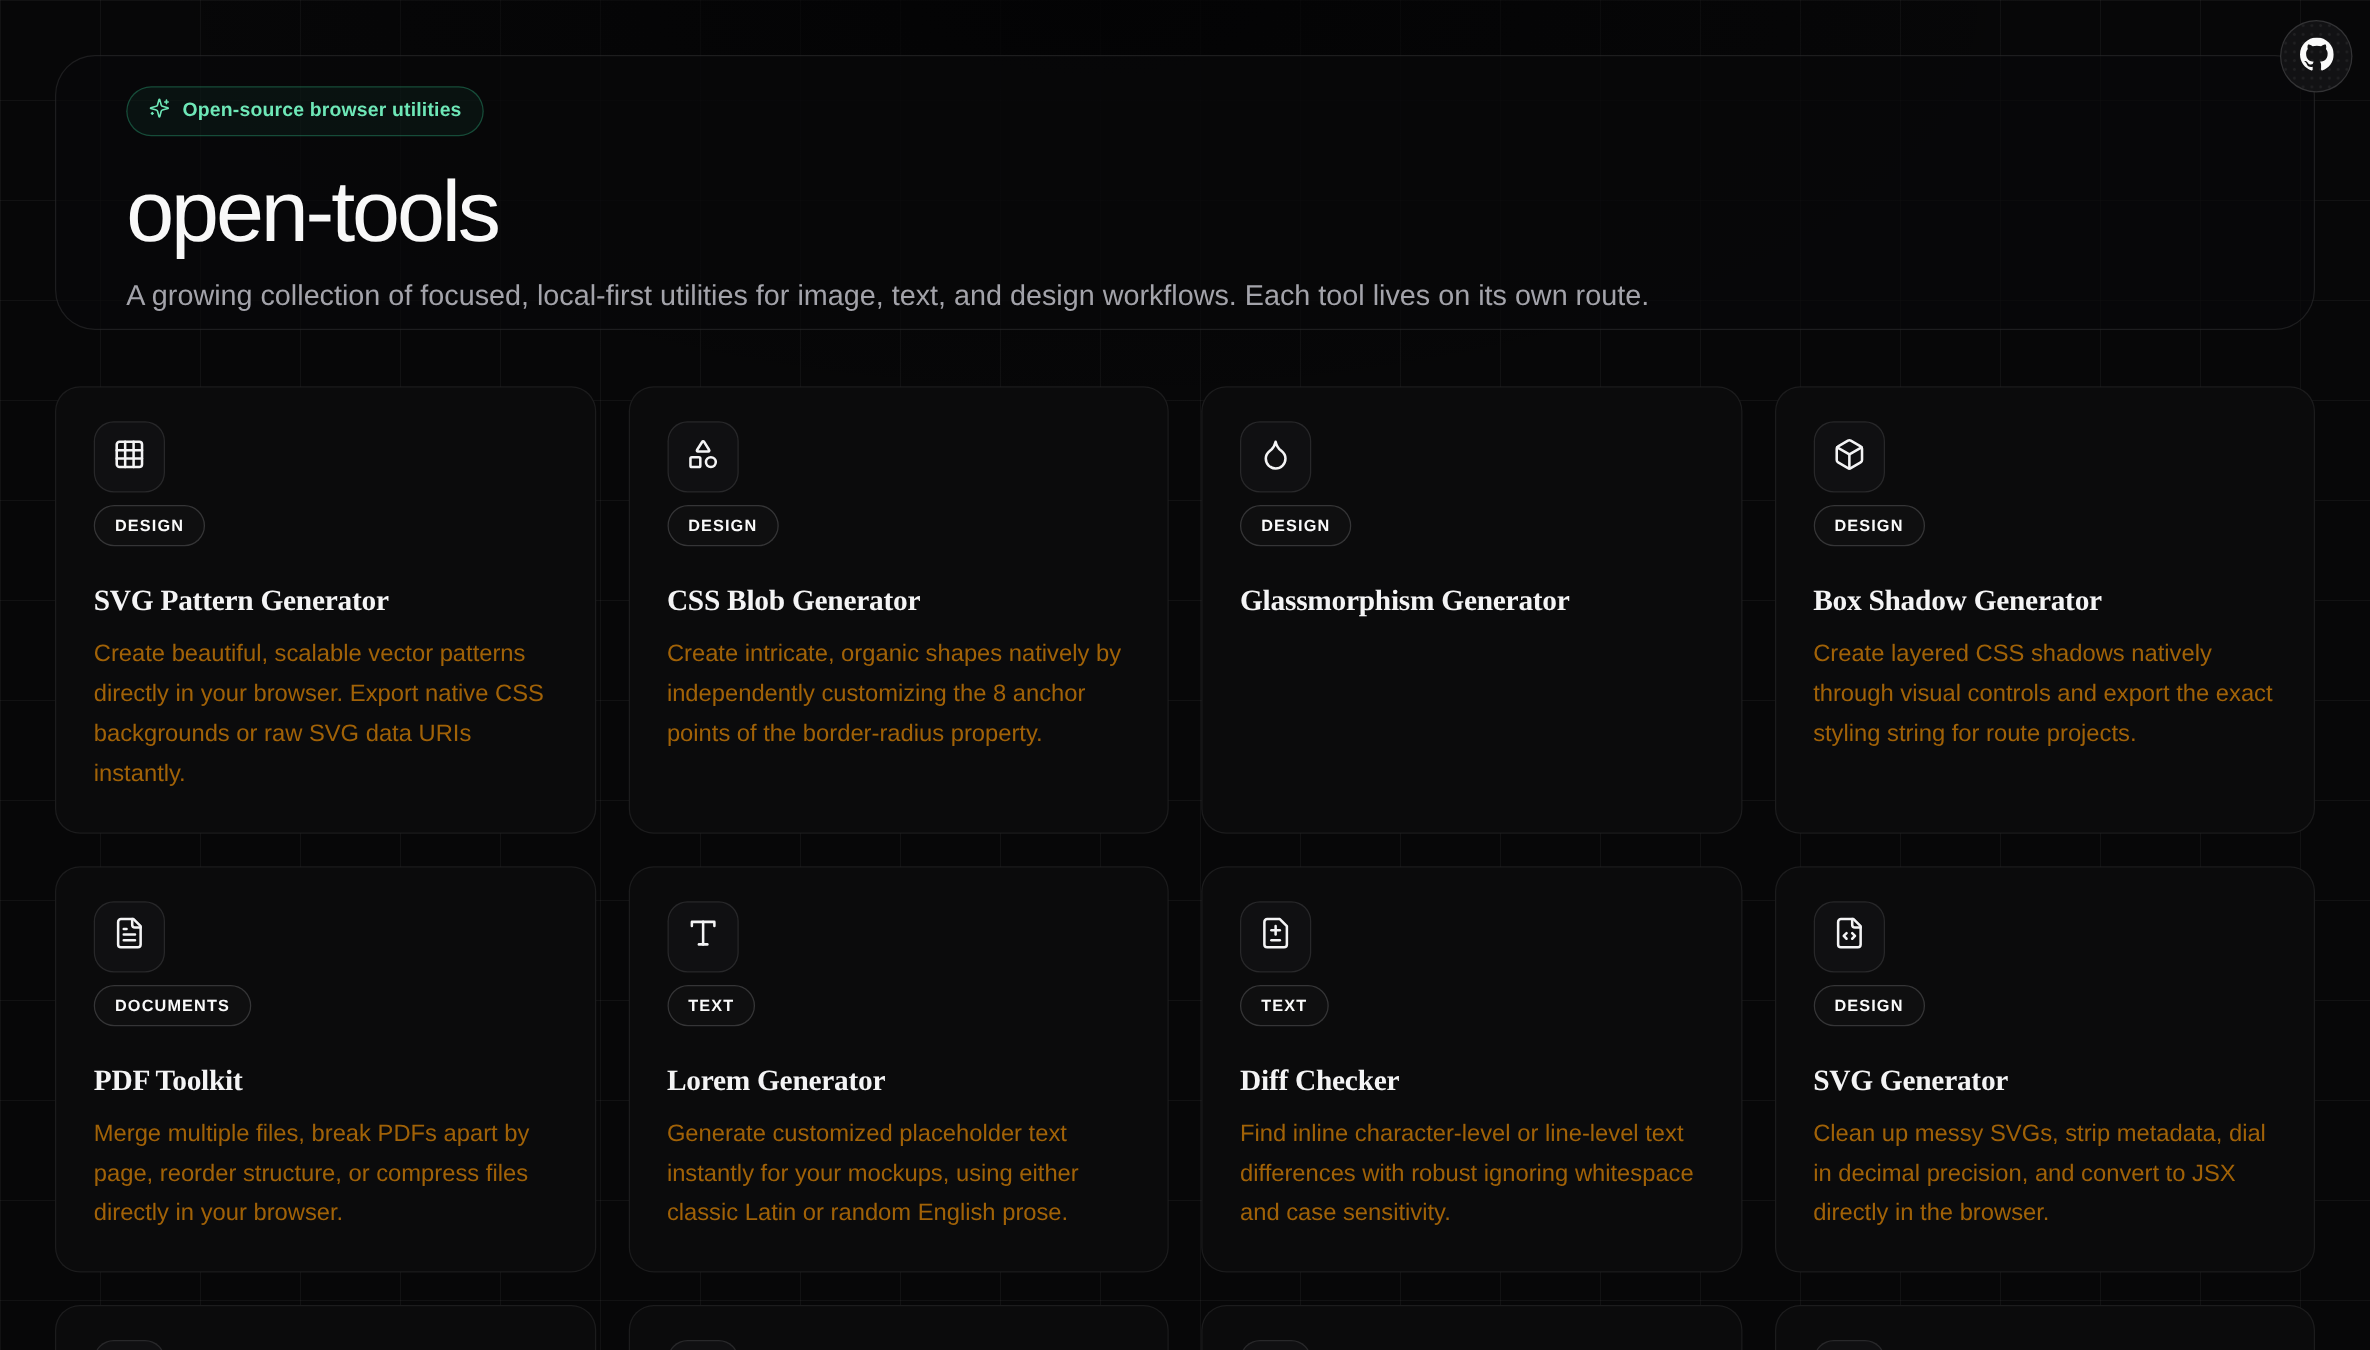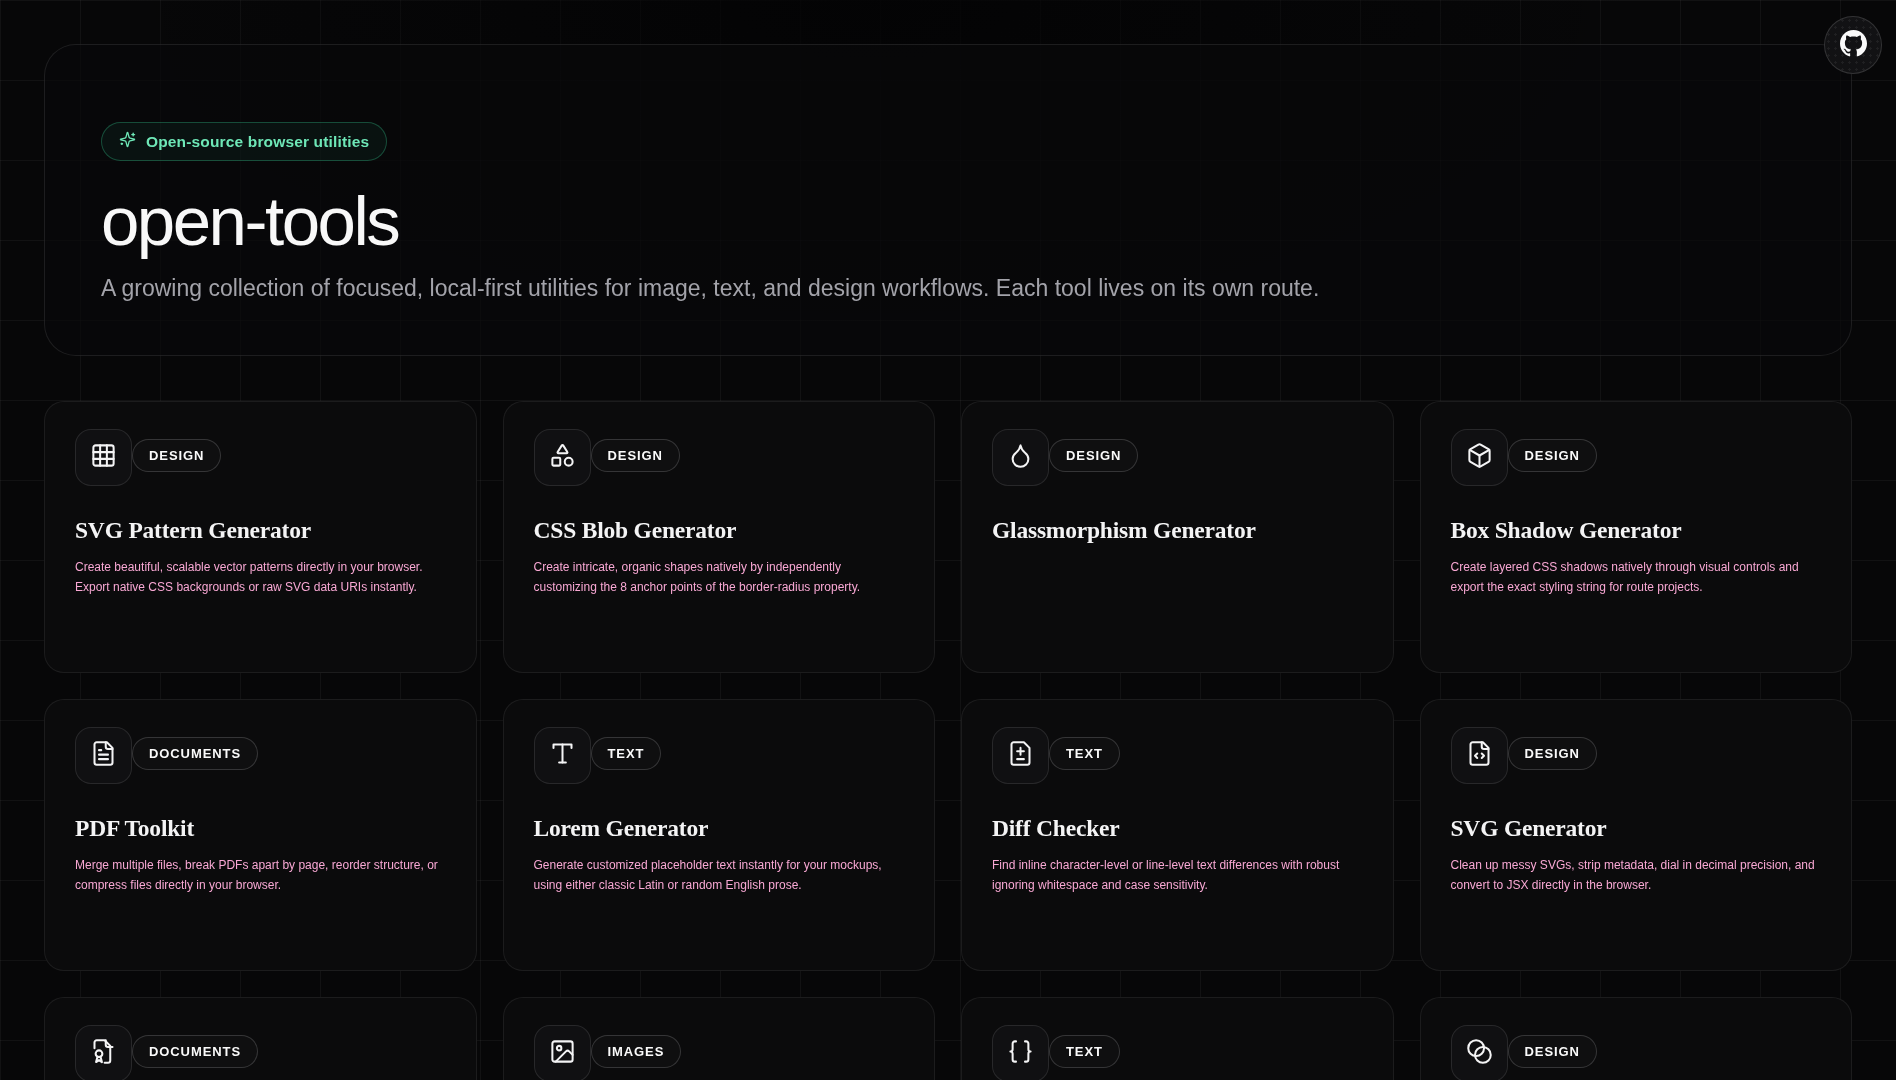--- a/index.html
+++ b/index.html
@@ -25,25 +25,25 @@
     background-size: 7px 7px;
     border: 1px solid rgba(255,255,255,0.14);
     display: flex; align-items: center; justify-content: center;
     cursor: pointer; z-index: 5;
   }
   .gh-btn svg { width: 27px; height: 27px; color: #fafafa; }
 
   
   .hero {
     margin: 44px 44px 0;
-    height: 312px;
+    height: 220px;
     border-radius: 32px;
     border: 1px solid rgba(255,255,255,0.09);
     background: rgba(9,9,10,0.72);
-    padding: 77px 56px;
+    padding: 24px 56px;
   }
   .hero-badge {
     display: inline-flex; align-items: center; gap: 10px;
     padding: 8px 17px;
     border-radius: 999px;
     border: 1px solid rgba(52,211,153,0.30);
     background: rgba(52,211,153,0.06);
     color: #6ee7b7;
     font-size: 15.5px; font-weight: 700; letter-spacing: 0.01em;
   }
@@ -66,21 +66,21 @@
     gap: 26px;
   }
   .card {
     border-radius: 20px;
     border: 1px solid rgba(255,255,255,0.07);
     background: #0b0b0c;
     padding: 27px 30px 30px;
     min-height: 272px;
     cursor: pointer;
   }
-  .card-top { display: flex; align-items: flex-start; justify-content: flex-start; }
+  .card-top { display: flex; align-items: flex-start; justify-content: flex-start; flex-direction: column; }
   .icon-tile {
     width: 57px; height: 57px; border-radius: 16px;
     border: 1px solid rgba(255,255,255,0.10);
     background: #101012;
     display: flex; align-items: center; justify-content: center;
   }
   .icon-tile svg { width: 27px; height: 27px; color: #f4f4f5; }
   .cat-pill {
     margin-top: 10px;
     padding: 8px 16px; border-radius: 999px;
@@ -90,21 +90,21 @@
     color: #fafafa; text-transform: uppercase; white-space: nowrap;
   }
   .card-title {
     margin-top: 31px;
     font-size: 23.5px; font-weight: 700; color: #f4f4f5;
     letter-spacing: -0.2px;
     font-family: Liberation Serif, serif;
   }
   .card-desc {
     margin-top: 13px;
-    font-size: 12px; line-height: 1.68; color: #f9a8d4;
+    font-size: 19px; line-height: 1.68; color: #a16207;
   }
 </style>
 </head>
 <body>
 
 <button class="gh-btn">
   <span><svg viewBox="0 0 24 24" fill="currentColor">
         <path fill-rule="evenodd" d="M12 0C5.37 0 0 5.37 0 12c0 5.3 3.438 9.8 8.205 11.387.6.11.82-.26.82-.577 0-.285-.01-1.04-.015-2.04-3.338.724-4.042-1.61-4.042-1.61-.546-1.387-1.333-1.757-1.333-1.757-1.09-.744.083-.729.083-.729 1.205.085 1.84 1.237 1.84 1.237 1.07 1.834 2.807 1.304 3.492.997.108-.775.418-1.305.762-1.605-2.665-.305-5.467-1.334-5.467-5.93 0-1.31.468-2.38 1.236-3.22-.124-.303-.536-1.523.117-3.176 0 0 1.008-.322 3.3 1.23.957-.266 1.983-.399 3.003-.404 1.02.005 2.047.138 3.006.404 2.29-1.552 3.297-1.23 3.297-1.23.655 1.653.243 2.873.12 3.176.77.84 1.235 1.91 1.235 3.22 0 4.61-2.807 5.62-5.48 5.92.43.37.814 1.102.814 2.222 0 1.606-.015 2.898-.015 3.293 0 .32.216.694.825.576C20.565 21.795 24 17.295 24 12c0-6.63-5.37-12-12-12z"></path>
       </svg></span>
 </button>

